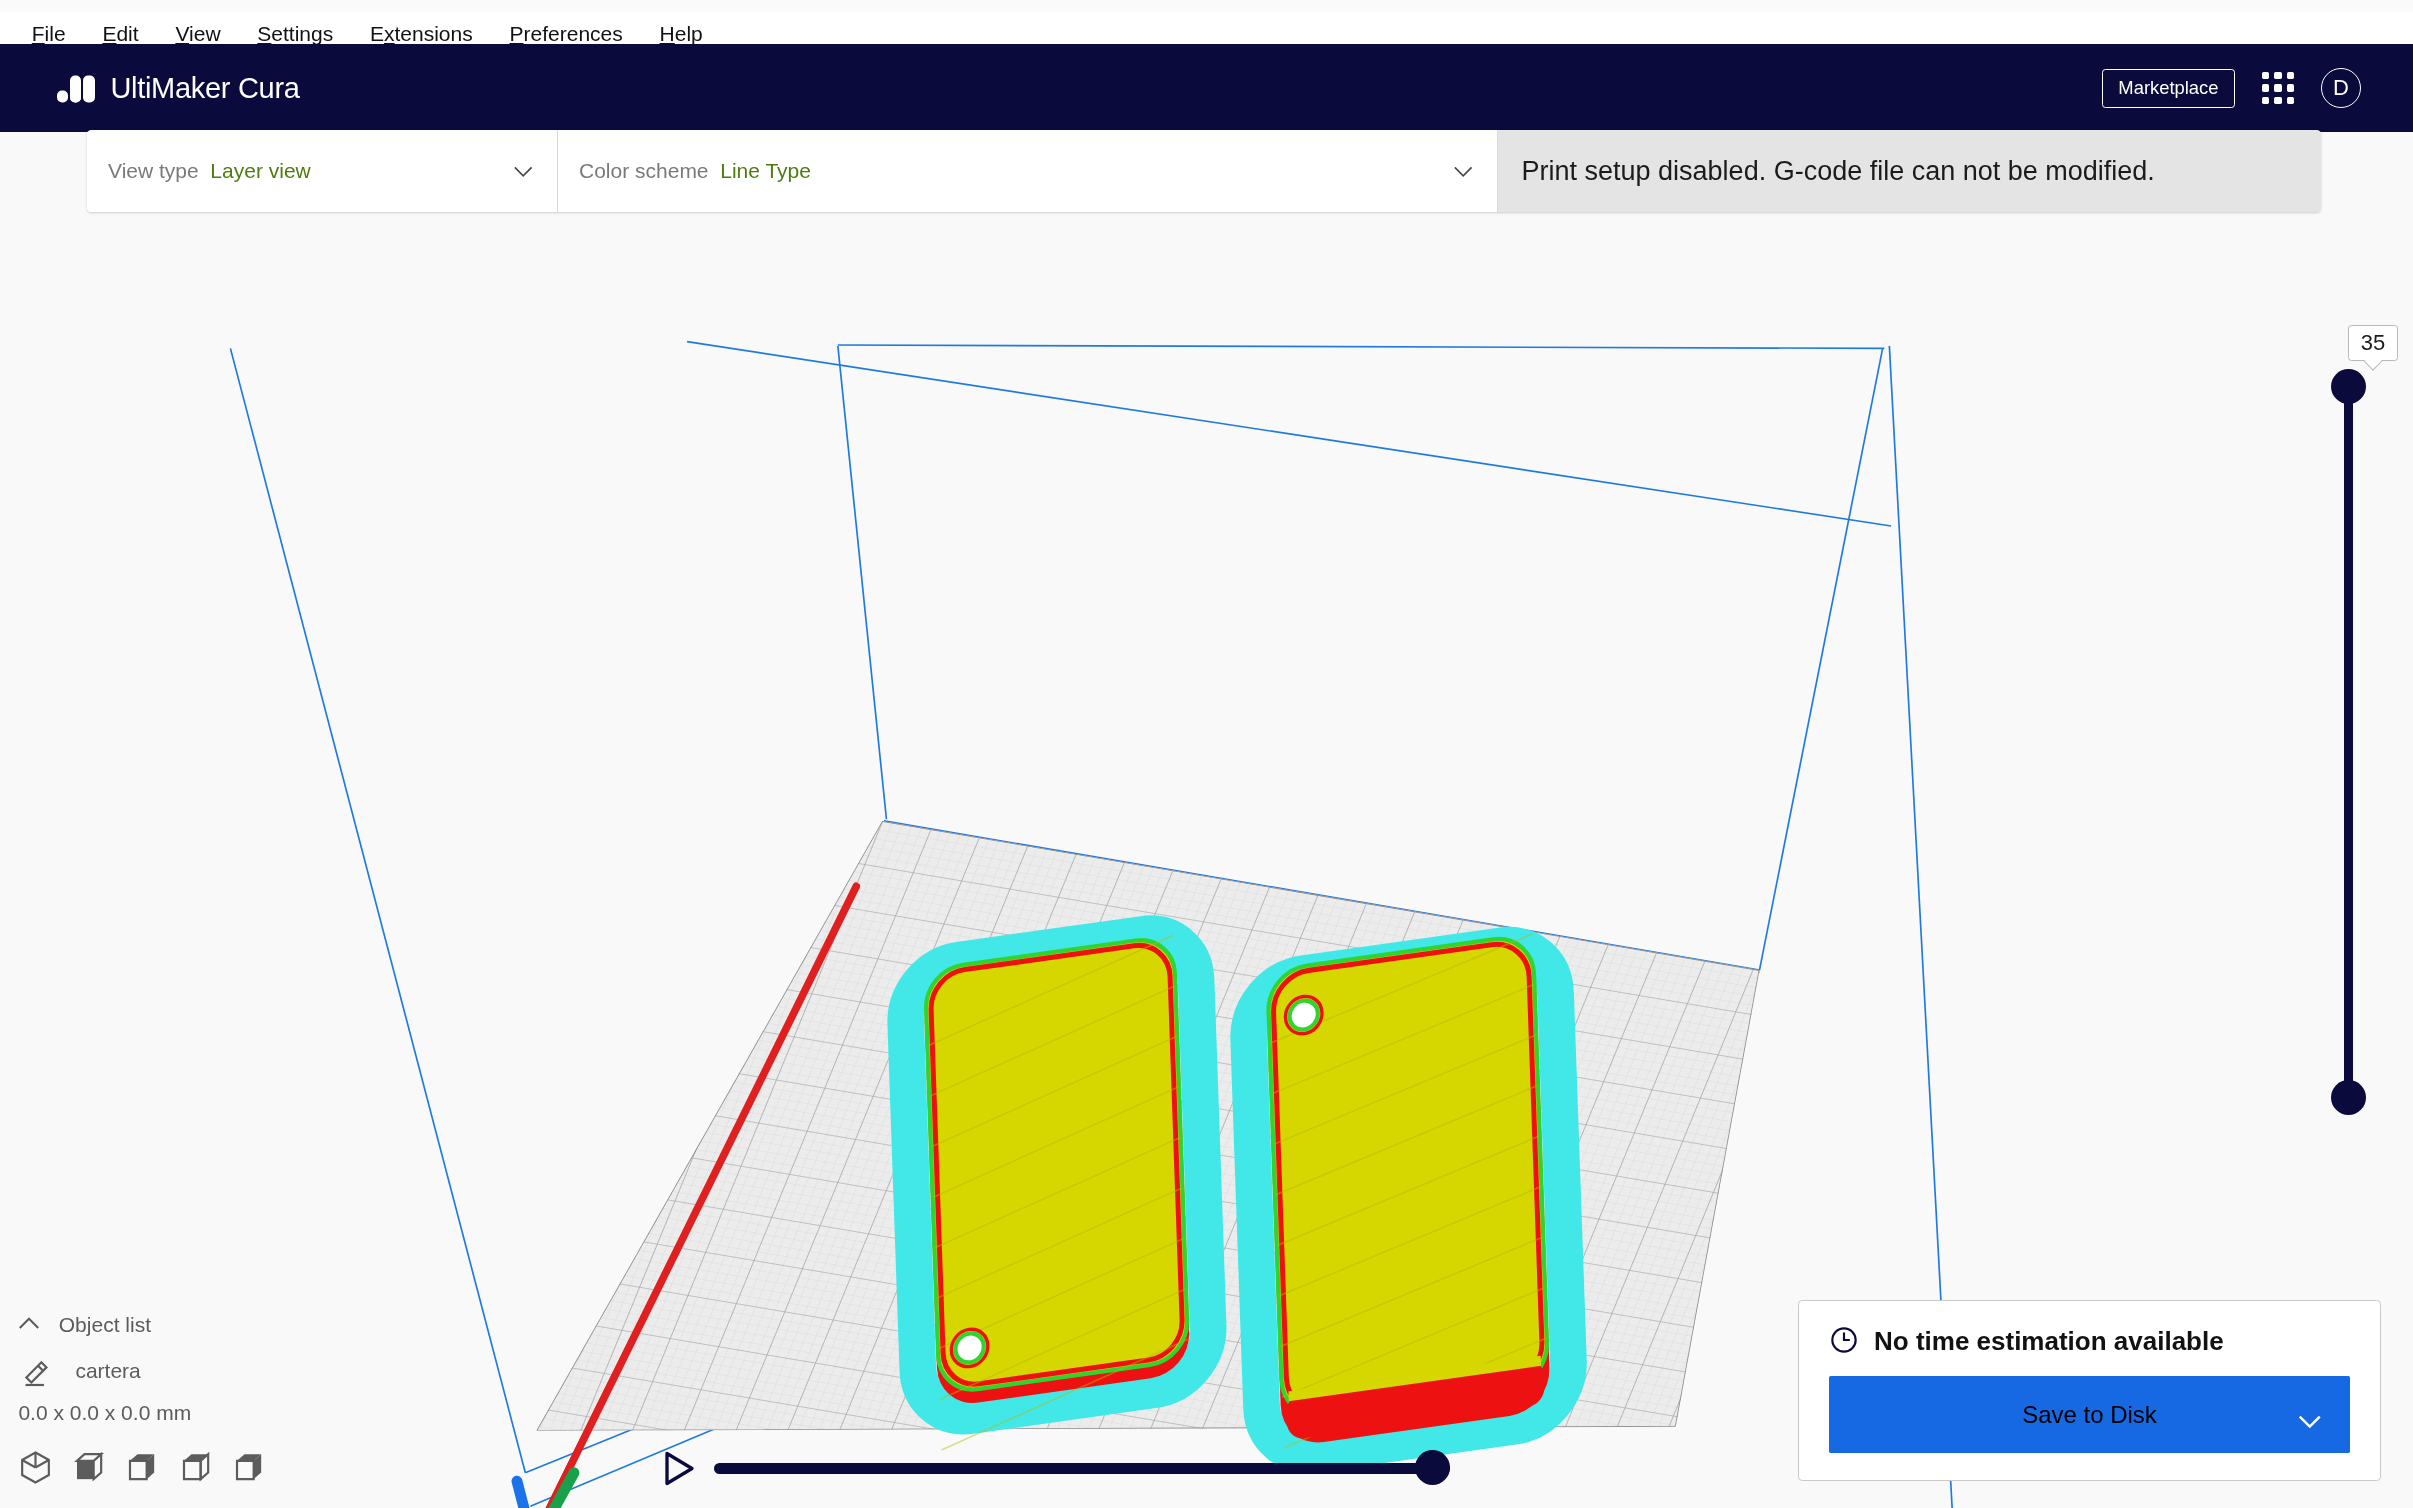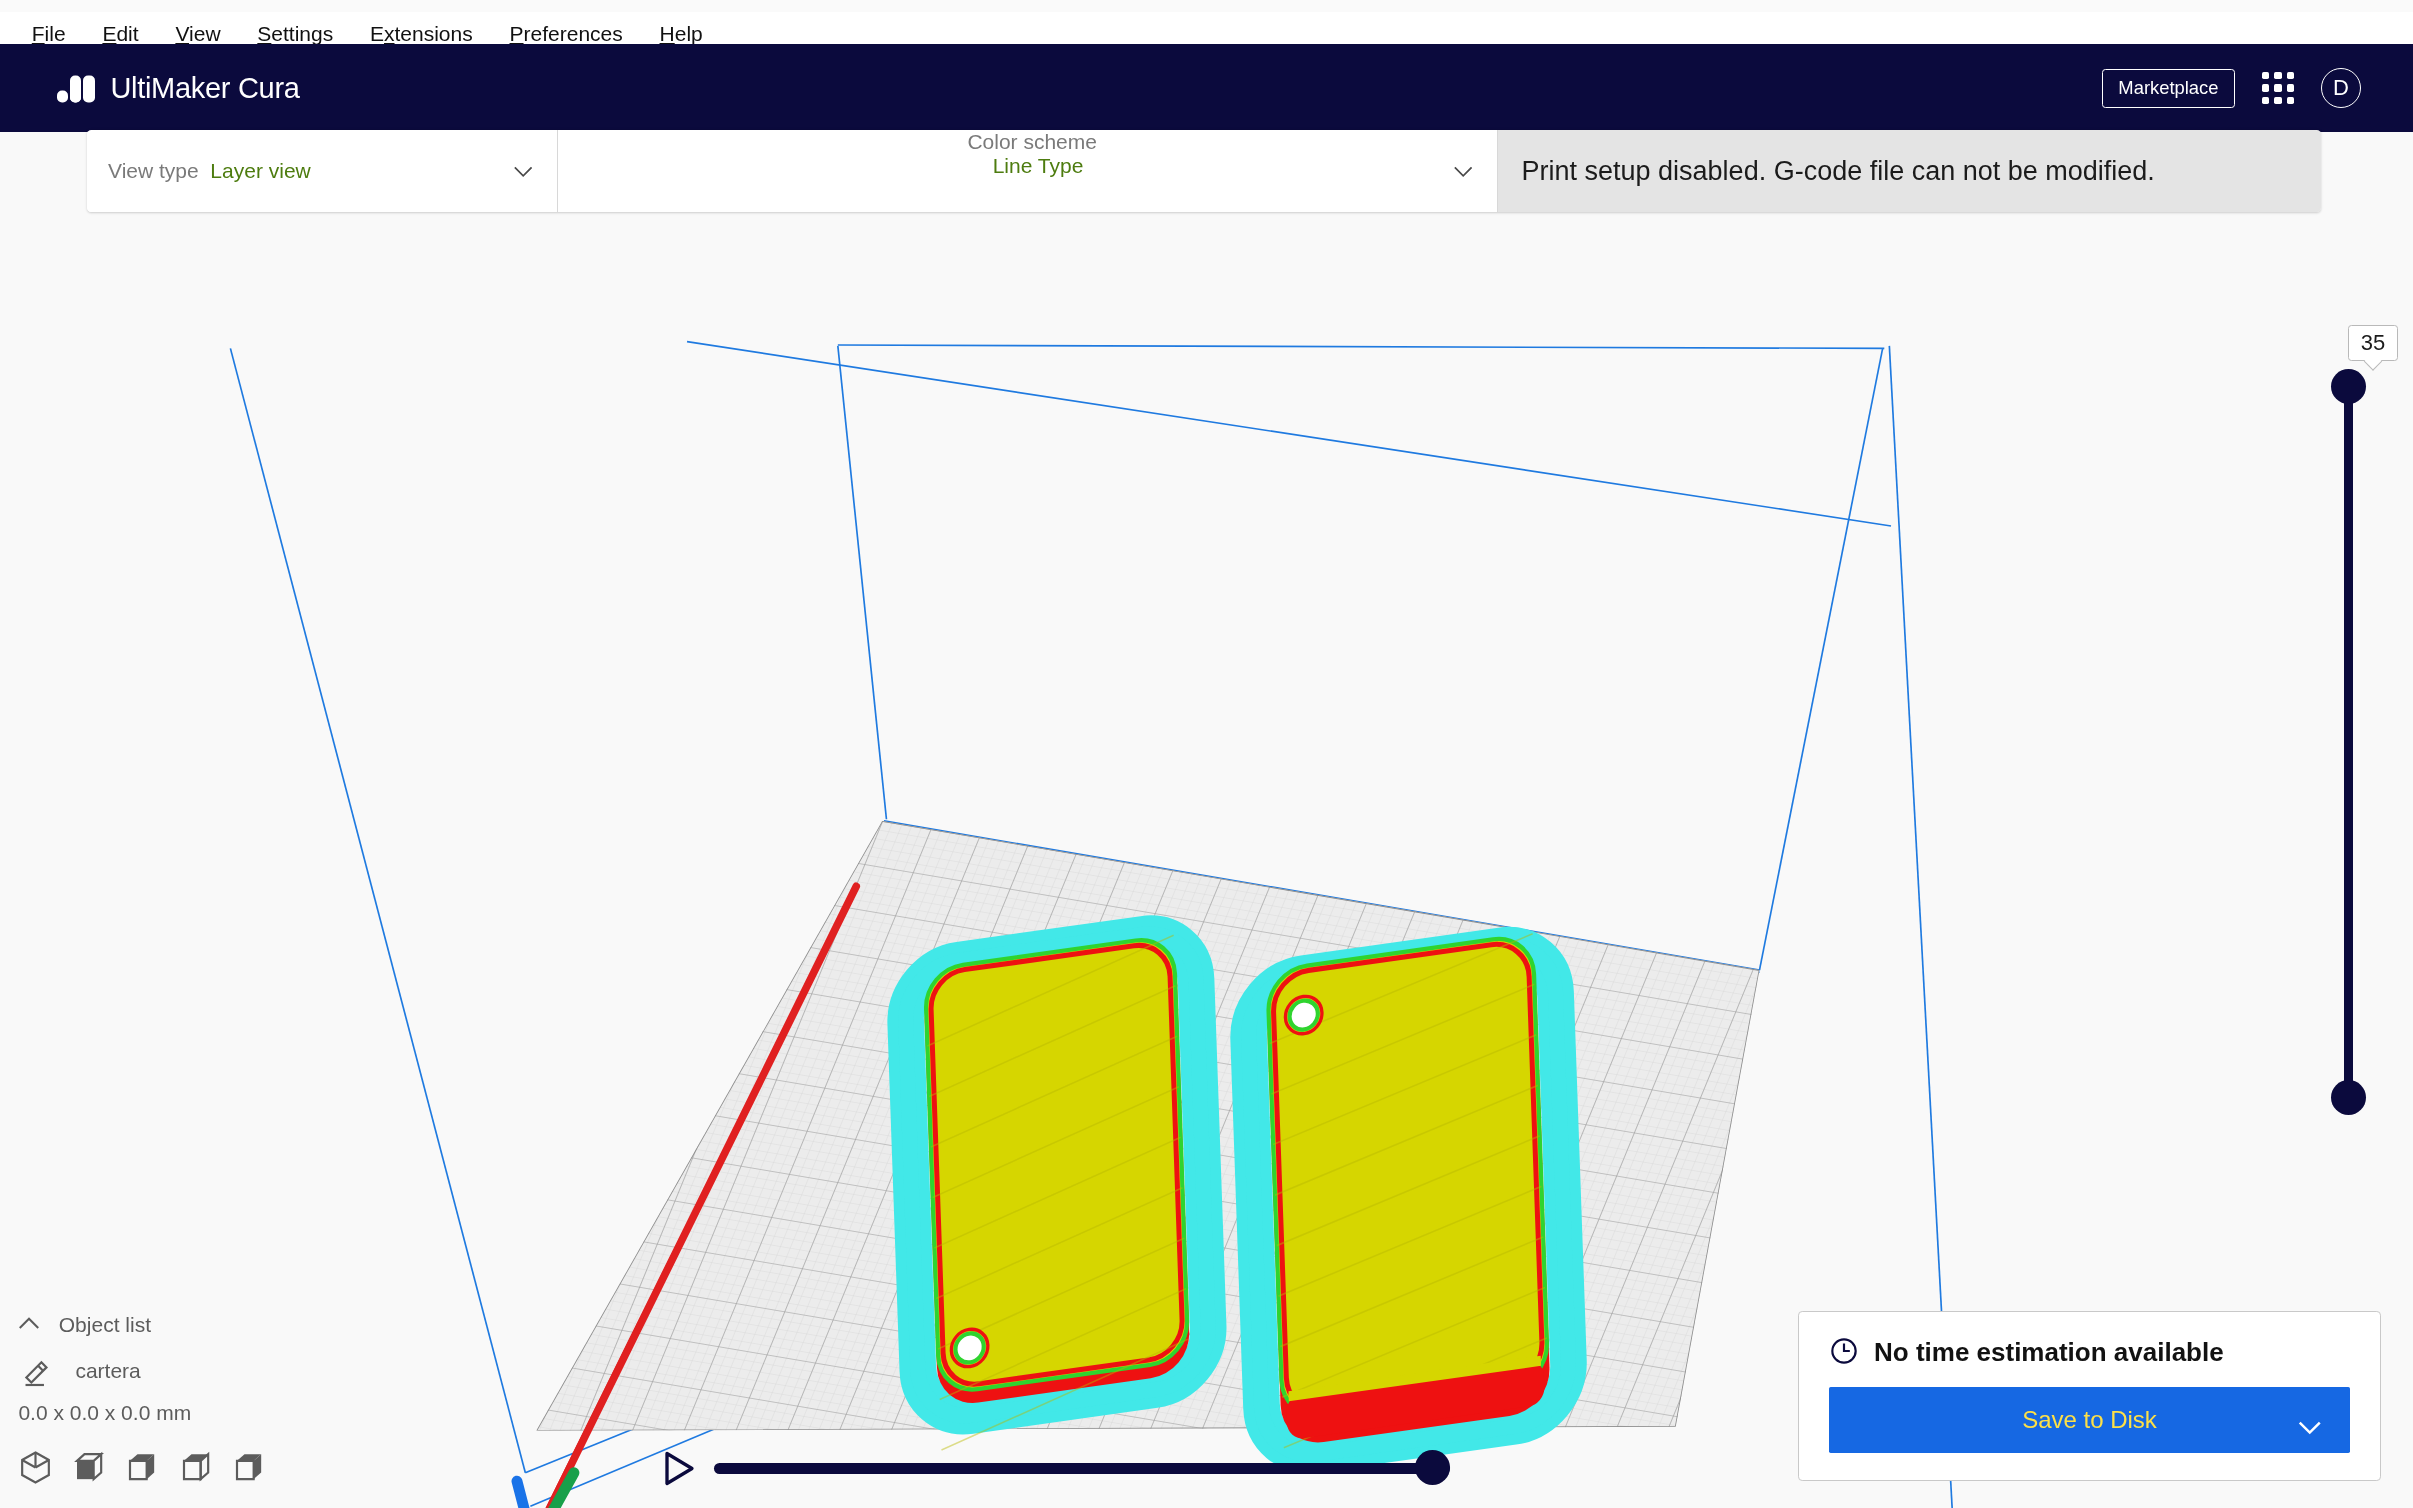--- a/index.html
+++ b/index.html
@@ -103,21 +103,21 @@
     display: flex; align-items: stretch;
     border-radius: 4.2px; overflow: hidden;
     box-shadow: 0 0.8px 2.5px rgba(0,0,0,0.18);
   }
   .tb-select {
     background: #ffffff; display: flex; align-items: center;
     position: relative; cursor: pointer;
     border-right: 0.8px solid #d8d8d8;
   }
   #viewtype-select { width: 471px; padding-left: 21px; }
-  #colorscheme-select { width: 940px; padding-left: 21px; flex-direction: column; }
+  #colorscheme-select { width: 940px; padding-left: 21px; }
   .tb-label { font-size: 21px; color: #7a7a7a; margin-right: 11.7px; white-space: nowrap; }
   .tb-value { font-size: 21px; color: #4d7c0f; white-space: nowrap; }
   .tb-chev {
     position: absolute; right: 25px; top: 50%;
     transform: translateY(-50%);
     width: 18.4px; height: 11px;
   }
   .tb-chev svg { position: static; }
   #print-notice {
     flex: 1; background: #e4e4e4;
@@ -204,23 +204,23 @@
     background: #ffffff;
     border: 0.8px solid #c9c9c9; border-radius: 4.2px;
     padding: 23.5px 30px 27px 30px;
   }
   .pc-row { display: flex; align-items: center; gap: 15px; }
   #time-row { margin-bottom: 18.4px; }
   #time-text { font-size: 26px; font-weight: bold; color: #121212; white-space: nowrap; }
   #cost-row { margin-bottom: 23.5px; }
   #cost-text { font-size: 21px; color: #1b1b1b; white-space: nowrap; }
   #save-btn {
-    width: 100%; height: 66px;
+    width: 100%; height: 77px;
     background: #1668e3; border: none; border-radius: 1.7px;
-    color: #fde047; font-size: 24px; cursor: pointer;
+    color: #000000; font-size: 24px; cursor: pointer;
     position: relative;
     font-family: "Liberation Sans", sans-serif;
   }
   #save-chev {
     position: absolute; right: 28.5px; top: 50%;
     transform: translateY(-50%);
     width: 23.5px; height: 14.2px;
   }
 </style>
 </head>

